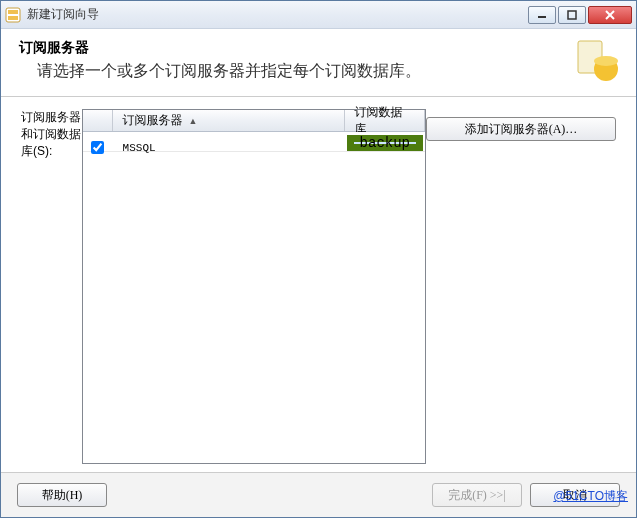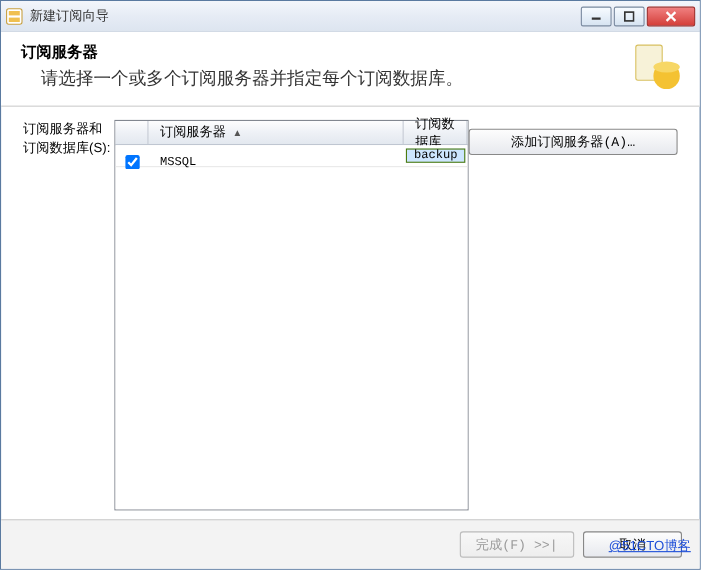--- a/index.html
+++ b/index.html
@@ -127,43 +127,43 @@
     display: flex;
     align-items: center;
     margin-top: 12px;
   }
   .rcell.checkbox-col { width: 30px; justify-content:center; padding:0; }
   .rcell.col1 { width: 232px; font-family: Consolas, "Courier New", monospace; font-size:11px;}
   .rcell.col2 {
     flex: 1;
     background: #cde6ff;
     font-family: Consolas, "Courier New", monospace;
-    font-size: 11px;
-    border: 1px solid #4d7c0f;
+    font-size: 14px;
+    border: 7px solid #4d7c0f;
     margin: 3px 2px;
     padding: 1px 6px;
   }
   .add-server-row {
     margin-top: 8px;
     display: flex;
     justify-content: flex-end;
   }
   .btn {
     min-width: 90px;
     height: 24px;
     padding: 0 14px;
     border: 1px solid #888;
     border-radius: 3px;
     background: linear-gradient(to bottom,#fdfdfd,#e7e9ee);
     cursor: pointer;
     font-size: 12px;
     display: inline-flex;
     align-items: center;
     justify-content: center;
-    font-family: Liberation Mono, monospace;
+    font-family: Liberation Serif, serif;
   }
   .btn.wide { min-width: 190px; }
   .btn.default {
     border: 1px solid #3c7fb1;
     box-shadow: 0 0 0 1px #a0d0f0 inset;
   }
   .btn:disabled {
     color: #9a9a9a;
     border-color: #bcbcbc;
     background: linear-gradient(to bottom,#f7f7f7,#eeeeee);
@@ -259,19 +259,20 @@
         </div>
       </div>
     </div>
 
     <div class="add-server-row">
       <button class="btn wide">添加订阅服务器(A)…</button>
     </div>
   </div>
 
   <div class="footer">
+    <button class="btn">帮助(H)</button>
     <div class="spacer"></div>
     <button class="btn" disabled="">完成(F) &gt;&gt;|</button>
     <button class="btn">取消</button>
   </div>
 
   <div class="watermark">@51CTO博客</div>
 </div>
 
 </body></html>

